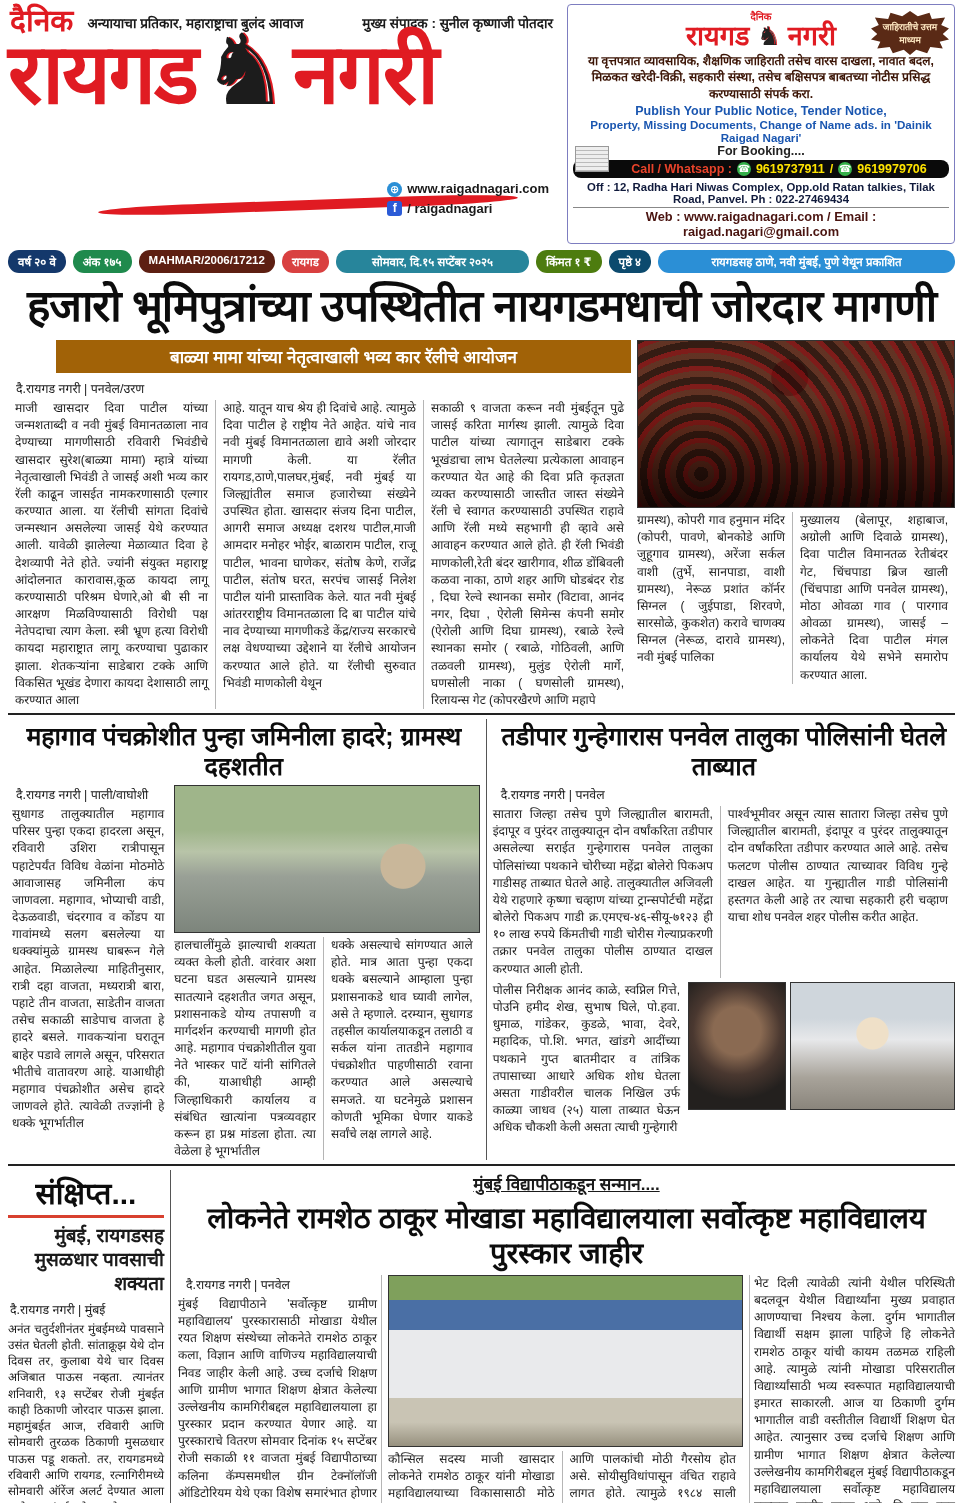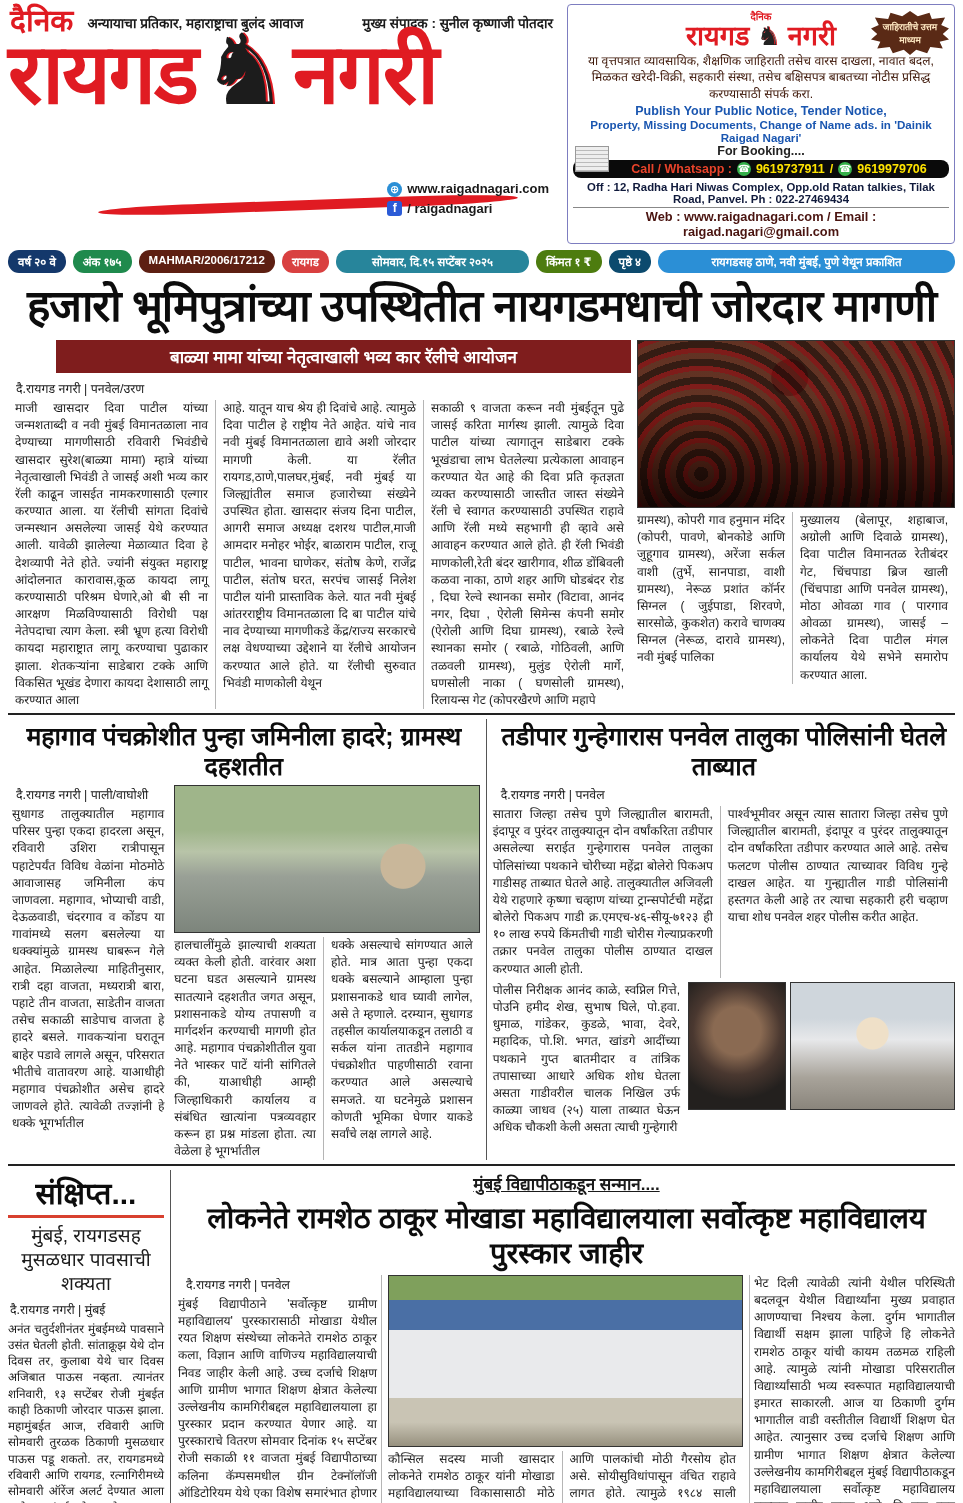--- a/index.html
+++ b/index.html
@@ -28,21 +28,21 @@
   .globe { display:inline-block; width: 15px; height: 15px; border-radius: 50%; background:#2b8fd6; color:#fff; font-size: 11px; text-align:center; line-height: 15px; }
   .fb { display:inline-block; width: 15px; height: 15px; border-radius: 3px; background:#2b5bd6; color:#fff; font-size: 12px; font-weight:bold; text-align:center; line-height: 15px; }
 
   
   .ad-box { width: 388px; border: 1.5px solid #7d7dc0; border-radius: 4px; padding: 4px 5px; position: relative; }
   .ad-logo-row { text-align:center; position: relative; }
   .ad-dainik { color:#e01b22; font-size: 10px; font-weight: bold; }
   .ad-logo { color:#e01b22; font-weight: 800; font-size: 27px; line-height: 1; }
   .ad-logo .horse-sm { font-size: 26px; color:#222; text-shadow: 1px 0 0 #e01b22; }
   .burst { position: absolute; right: 0px; top: 2px; width: 78px; height: 44px; background: #5a2a16; color: #ffe9c2; font-size: 9px; font-weight: bold; display:flex; align-items:center; justify-content:center; text-align:center; clip-path: polygon(50% 0%, 60% 12%, 75% 4%, 78% 18%, 95% 15%, 90% 32%, 100% 40%, 92% 52%, 100% 65%, 88% 70%, 92% 85%, 76% 82%, 72% 96%, 58% 88%, 50% 100%, 42% 88%, 28% 96%, 24% 82%, 8% 85%, 12% 70%, 0% 65%, 8% 52%, 0% 40%, 10% 32%, 5% 15%, 22% 18%, 25% 4%, 40% 12%); }
-  .ad-marathi { font-weight: normal; font-size: 12.2px; color: #3c1506; text-align: center; line-height: 1.35; margin-top: 3px; }
+  .ad-marathi { font-weight: bold; font-size: 12.2px; color: #3c1506; text-align: center; line-height: 1.35; margin-top: 3px; }
   .ad-en1 { color: #1a56b0; font-weight: bold; font-size: 12.5px; text-align:center; margin-top: 2px; }
   .ad-en2 { color: #1a56b0; font-weight: bold; font-size: 11.6px; text-align:center; }
   .ad-booking { font-weight: bold; font-size: 12.5px; text-align:center; color:#222; }
   .call-bar { background: #0a0a0a; border-radius: 8px; margin-top: 2px; padding: 2px 4px 2px 40px; display:flex; align-items:center; justify-content:center; gap: 5px; font-weight:bold; font-size: 12.5px; position: relative; }
   .call-label { color: #e8432a; }
   .phone { color: #ffe400; }
   .wa { display:inline-block; width: 14px; height: 14px; border-radius: 50%; background:#35b04a; color:#fff; font-size: 10px; line-height: 14px; text-align:center; }
   .paper-thumb { position: absolute; left: 2px; top: -14px; width: 34px; height: 26px; background: repeating-linear-gradient(#eee 0 3px, #bbb 3px 4px); border: 1px solid #999; }
   .ad-address { font-weight: bold; font-size: 11.4px; text-align: center; color: #101a3c; margin-top: 3px; }
   .ad-webmail { font-weight: bold; font-size: 12.8px; text-align: center; color: #4a1410; border-top: 1.5px solid #888; margin-top: 2px; padding-top: 1px; }
@@ -63,21 +63,21 @@
   .col-text { font-size: 12.1px; line-height: 1.42; text-align: justify; }
   .col-text::first-line { }
   .cols { display: flex; }
   .col { padding: 0 7px; }
   .col + .col { border-left: 1px solid #b5b5b5; }
   .photo { border: 1px solid #333; }
 
   
   .lead-wrap { display: flex; margin-top: 2px; }
   .lead-left { flex: 1; }
-  .red-bar { background: #7f1d1d; color: #fff; font-weight: bold; font-size: 17px; text-align: center; padding: 5px 16px; margin: 0 0 6px 48px; }
+  .red-bar { background: #a16207; color: #fff; font-weight: bold; font-size: 17px; text-align: center; padding: 5px 16px; margin: 0 0 6px 48px; }
   .lead-right { width: 318px; margin-left: 6px; display: flex; flex-direction: column; }
   .ph-rally { height: 168px; background:
       radial-gradient(circle at 48% 22%, rgba(230,120,140,.8) 0 18px, transparent 19px),
       repeating-radial-gradient(circle at 20% 80%, #3a2018 0 7px, #6b3a2c 7px 13px, #8a2020 13px 18px),
       linear-gradient(to bottom, #e9dfcd 0 34%, #caa98e 55%, #4a2c22 100%);
     background-blend-mode: multiply; }
   .lead-sub-cols { display:flex; margin-top: 4px; }
 
   
   .row2 { display: flex; }
@@ -93,21 +93,21 @@
   .ph-mugshot { width: 98px; height: 128px; background:
       radial-gradient(circle at 50% 38%, #8a6a52 0 26%, #4a3830 48%, #23201e 75%); }
   .ph-police { flex: 1; height: 128px; background:
       radial-gradient(circle at 50% 40%, #efe0c8 0 14%, transparent 15%),
       linear-gradient(to bottom, #cfd6dc 0 28%, #e7e8ea 45%, #a8a39a 75%, #8a857c 100%); }
 
   
   .lower { display: flex; margin-top: 2px; }
   .briefs { width: 163px; border-right: 1.5px solid #555; padding: 2px 6px 0 0; }
   .briefs-title { font-size: 30px; font-weight: 800; text-align: center; border-bottom: 3px solid #d8402f; padding-bottom: 2px; margin-bottom: 4px; color:#0c0c0c; }
-  .briefs-head { font-size: 19px; font-weight: 400; text-align: center; line-height: 1.25; padding: 2px 0 4px 0; }
+  .briefs-head { font-size: 19px; font-weight: 700; text-align: right; line-height: 1.25; padding: 2px 0 4px 0; }
   .briefs .byline { padding-left: 2px; }
   .briefs .col-text { font-size: 11.8px; line-height: 1.38; }
   .lower-main { flex: 1; padding-left: 7px; }
 
   
   .award-body { display: flex; }
   .award-c1 { width: 203px; }
   .award-mid { flex: 1; padding: 0 6px; }
   .ph-college { height: 172px; background:
       linear-gradient(to bottom, #7fa05c 0 14%, #4a6fa5 14% 32%, #e9eaec 32% 72%, #c9c4b4 72% 86%, #97917f 100%); }

